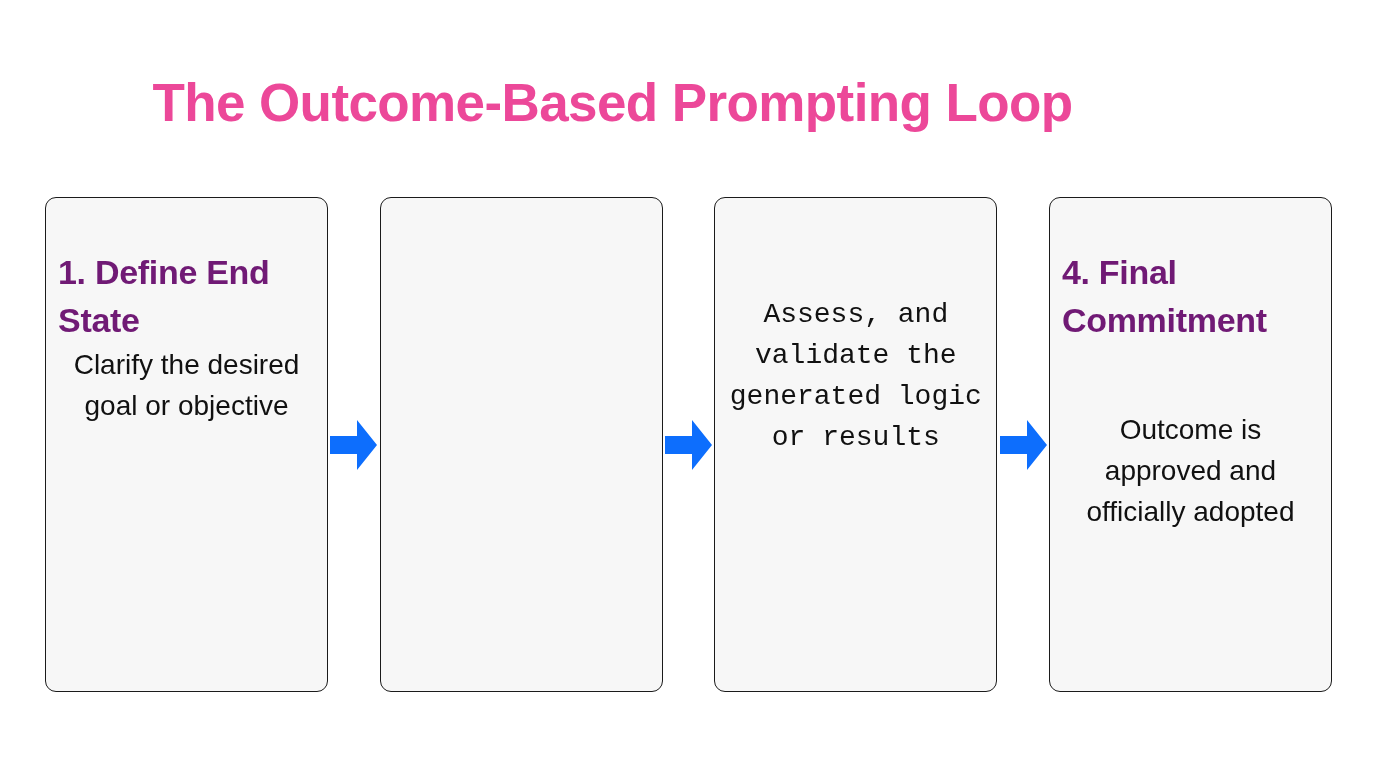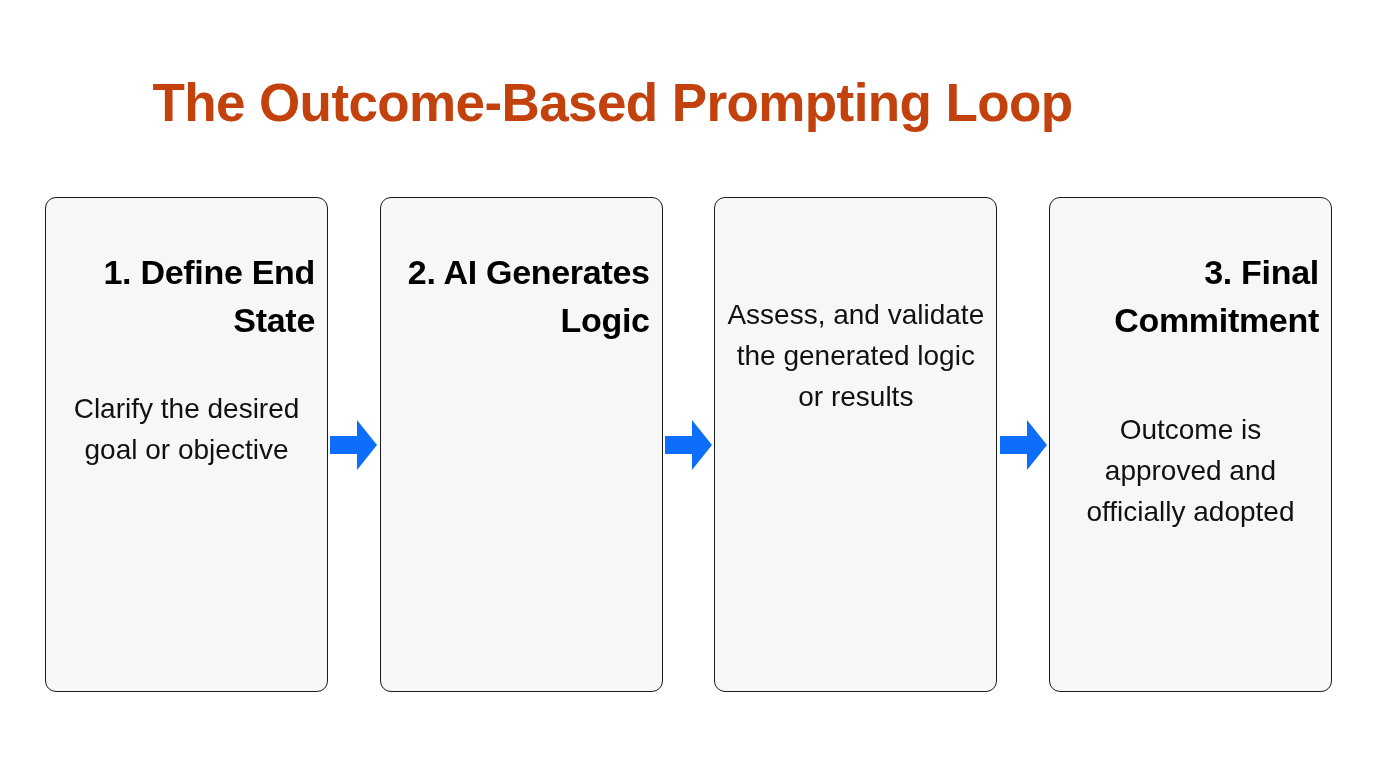--- a/index.html
+++ b/index.html
@@ -24,21 +24,21 @@
   
   .title {
     position: absolute;
     left: 0;
     top: 68px;
     width: 1225px;
     text-align: center;
     font-size: 53px;
     font-weight: 700;
     letter-spacing: -0.6px;
-    color: #c2410c;
+    color: #ec4899;
     line-height: 70px;
     white-space: nowrap;
   }
 
   
   .flow {
     position: absolute;
     left: 45px;
     top: 197px;
     width: 1287px;
@@ -59,41 +59,41 @@
     padding: 50px 12px 0 12px;
     display: flex;
     flex-direction: column;
     align-items: center;
   }
 
   .card-heading {
     font-size: 34px;
     font-weight: 700;
     line-height: 48px;
-    color: #000000;
-    text-align: right;
+    color: #701a75;
+    text-align: left;
     letter-spacing: -0.3px;
     margin: 0;
     width: 100%;
   }
 
   .card-body {
     font-size: 28px;
     font-weight: 400;
     line-height: 41px;
     color: #111111;
     text-align: center;
     margin: 0;
     width: 100%;
   }
 
   
-  .card-1 .card-body { margin-top: 44px; }
+  .card-1 .card-body { }
   .card-2 .card-body { margin-top: 16px; }
-  .card-3 .card-body { margin-top: 46px; }
+  .card-3 .card-body { margin-top: 46px; font-family: Liberation Mono, monospace; }
   .card-4 .card-body { margin-top: 65px; }
 
   
   .arrow {
     position: relative;
     width: 51px;
     flex: 0 0 51px;
     display: flex;
     align-items: center;
     justify-content: center;
@@ -120,21 +120,20 @@
 
     <div class="arrow">
       <span>
         <svg viewBox="0 0 47 52" xmlns="http://www.w3.org/2000/svg">
           <path d="M0 17 L27 17 L27 1 L47 26 L27 51 L27 35 L0 35 Z" fill="#0d6efd"></path>
         </svg>
       </span>
     </div>
 
     <div class="card card-2">
-      <div class="card-heading">2. AI Generates Logic</div>
     </div>
 
     <div class="arrow">
       <span>
         <svg viewBox="0 0 47 52" xmlns="http://www.w3.org/2000/svg">
           <path d="M0 17 L27 17 L27 1 L47 26 L27 51 L27 35 L0 35 Z" fill="#0d6efd"></path>
         </svg>
       </span>
     </div>
 
@@ -144,18 +143,18 @@
 
     <div class="arrow">
       <span>
         <svg viewBox="0 0 47 52" xmlns="http://www.w3.org/2000/svg">
           <path d="M0 17 L27 17 L27 1 L47 26 L27 51 L27 35 L0 35 Z" fill="#0d6efd"></path>
         </svg>
       </span>
     </div>
 
     <div class="card card-4">
-      <div class="card-heading">3. Final Commitment</div>
+      <div class="card-heading">4. Final Commitment</div>
       <div class="card-body">Outcome is approved and officially adopted</div>
     </div>
 
   </div>
 </div>
 
 </body></html>

